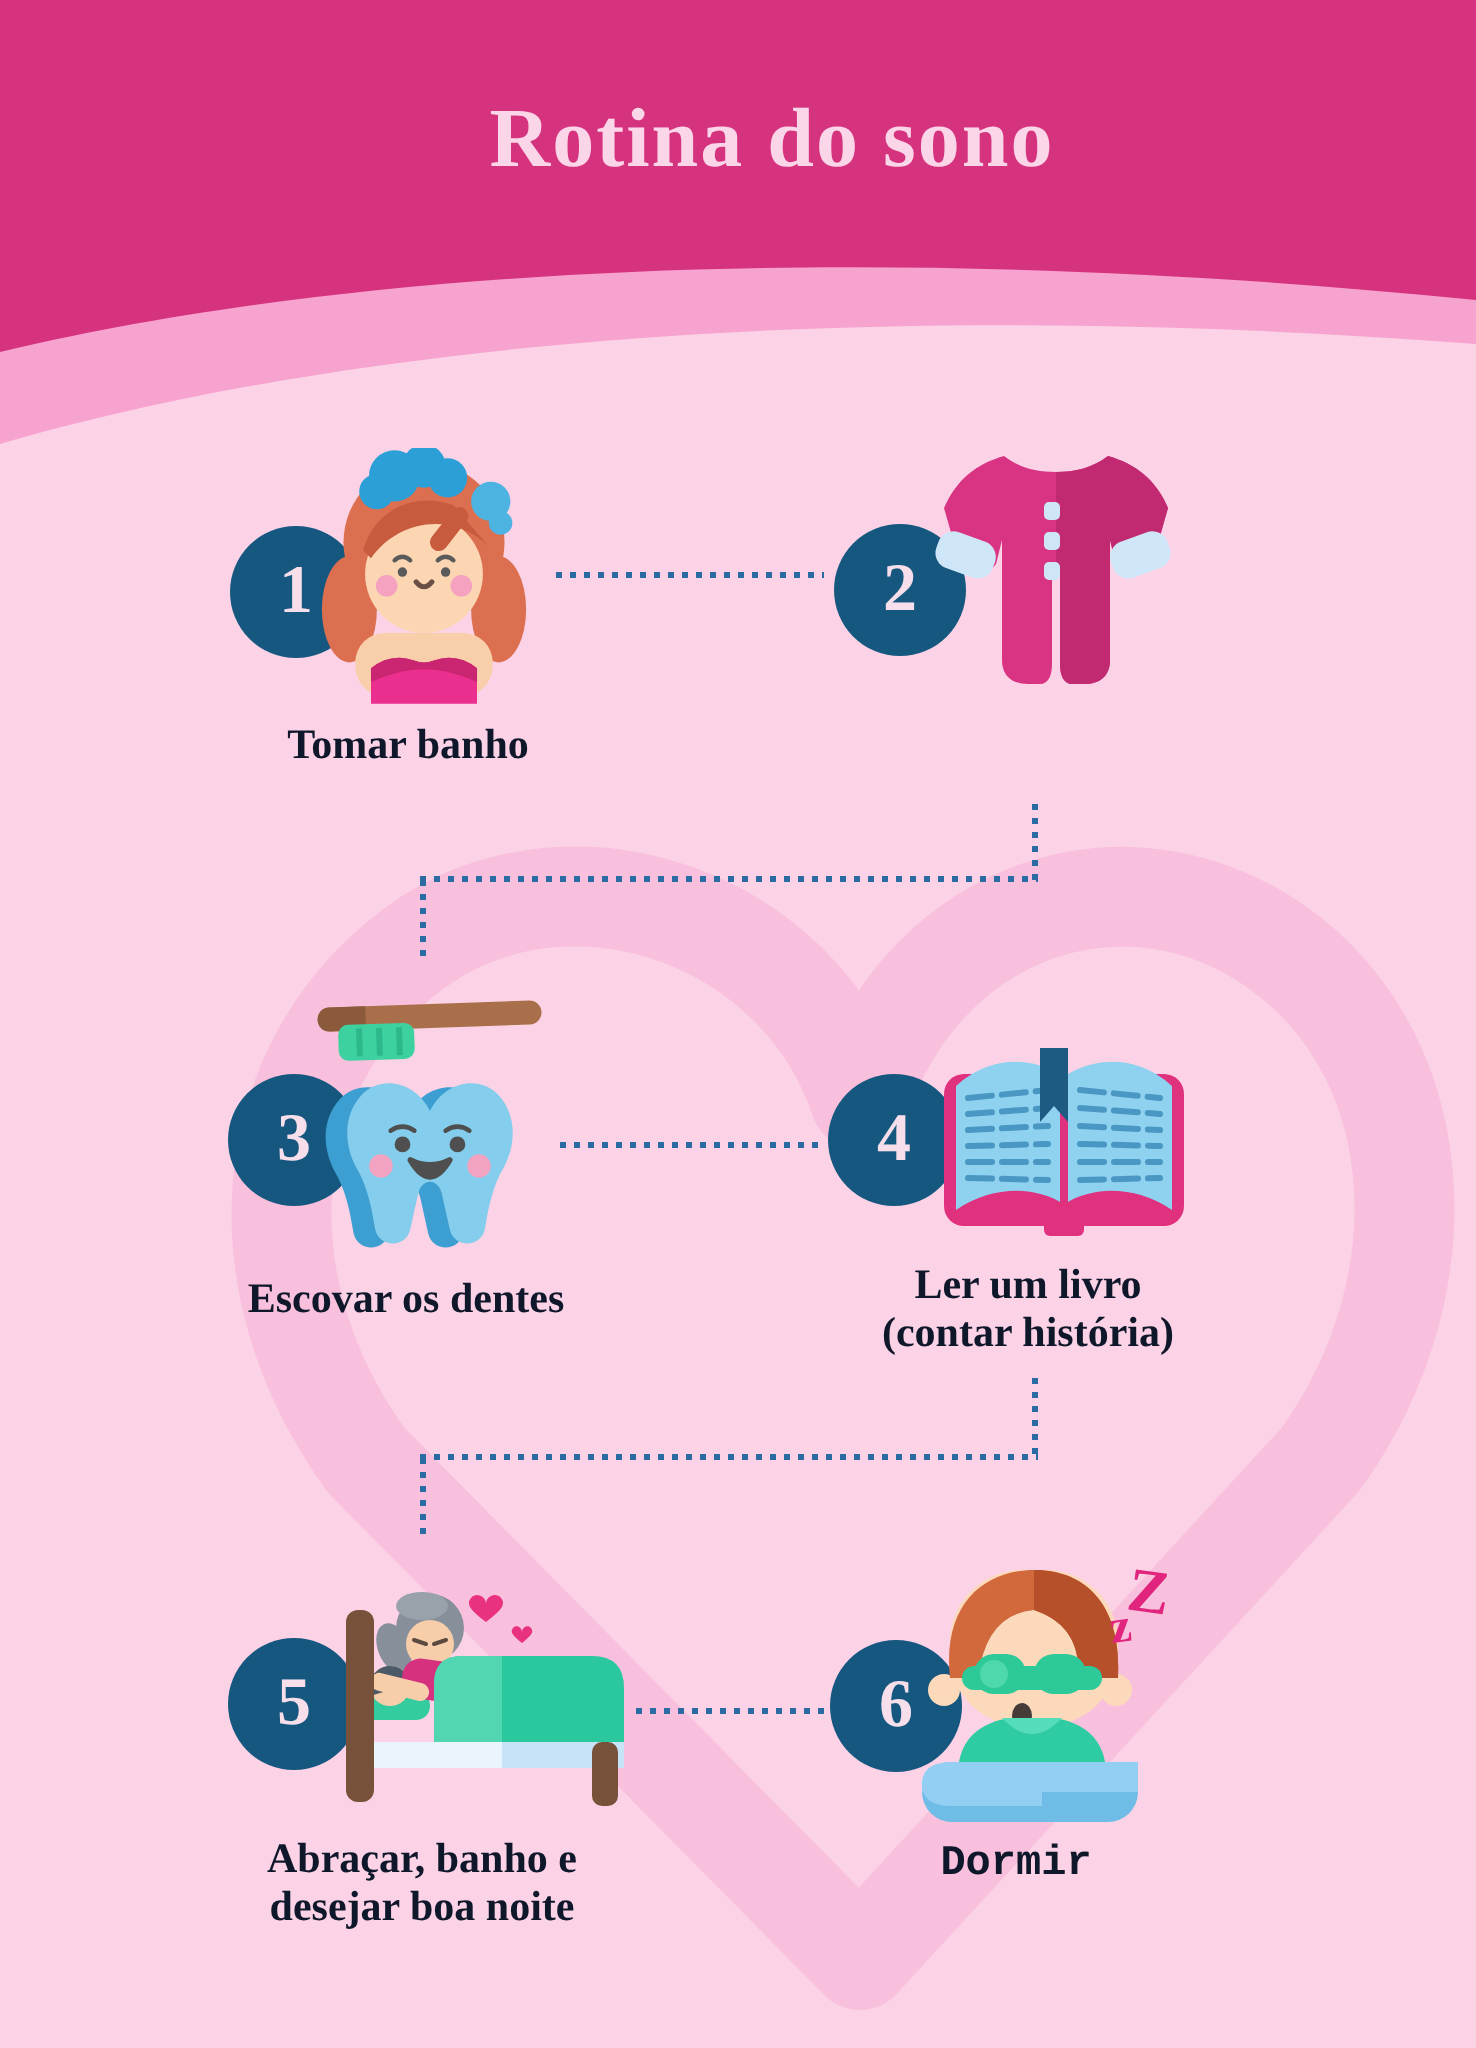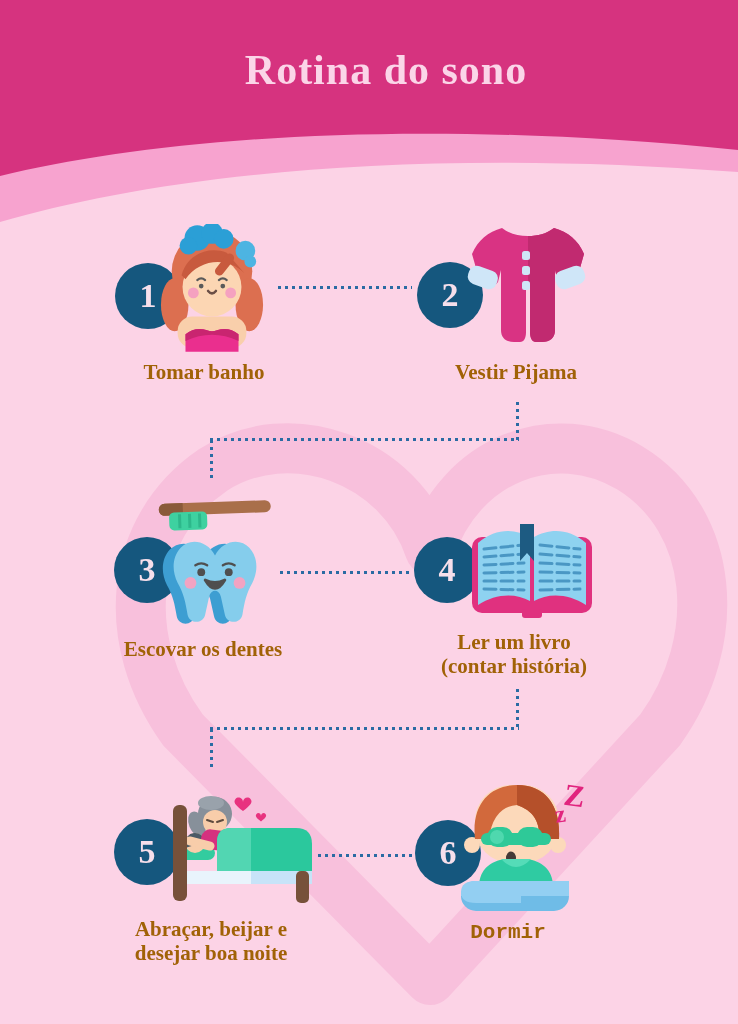--- a/index.html
+++ b/index.html
@@ -14,21 +14,21 @@
     font-size:42px;font-weight:bold;color:#fbd5e8;letter-spacing:1px;z-index:2;
   }
   .circle{
     position:absolute;width:66px;height:66px;border-radius:50%;
     background:#15577e;color:#f6dfeb;font-size:34px;font-weight:bold;
     display:flex;align-items:center;justify-content:center;z-index:2;
   }
   .icon{position:absolute;z-index:3;}
   .label{
     position:absolute;transform:translateX(-50%);text-align:center;
-    font-size:21px;font-weight:bold;color:#a16207;white-space:pre-line;
+    font-size:21px;font-weight:bold;color:#0f172a;white-space:pre-line;
     line-height:1.14;z-index:3;width:260px;
   }
   .dot-h{position:absolute;height:3px;z-index:1;
     background:repeating-linear-gradient(to right,#2a6ba3 0 3px,transparent 3px 7px);}
   .dot-v{position:absolute;width:3px;z-index:1;
     background:repeating-linear-gradient(to bottom,#2a6ba3 0 3px,transparent 3px 7px);}
   .zz{position:absolute;color:#e1247e;font-weight:bold;z-index:3;}
   .z1{left:564px;top:778px;font-size:31px;transform:rotate(8deg);}
   .z2{left:555px;top:801px;font-size:24px;transform:rotate(-8deg);}
   
@@ -201,21 +201,20 @@
     <path d="M46,82 Q61,98 76,82 Z" fill="#55dcb8"></path>
     <rect x="6" y="104" width="108" height="30" rx="15" fill="#6fbce7"></rect>
     <path d="M21,104 L114,104 L114,119 L6,119 L6,119 Q6,104 21,104 Z" fill="#93cff2"></path>
     <path d="M21,104 L66,104 L66,126 L21,126 Q6,126 6,115 Q6,104 21,104 Z" fill="#93cff2"></path>
   </svg>
 
   <div class="zz z1">Z</div>
   <div class="zz z2">z</div>
 
   <div class="label l1">Tomar banho</div>
-  <div class="label l2">Vestir Pijama</div>
   <div class="label l4">Ler um livro
 (contar história)</div>
   <div class="label l3">Escovar os dentes</div>
-  <div class="label l5">Abraçar, beijar e
+  <div class="label l5">Abraçar, banho e
 desejar boa noite</div>
   <div class="label l6">Dormir</div>
 
 </div>
 
 </body></html>

